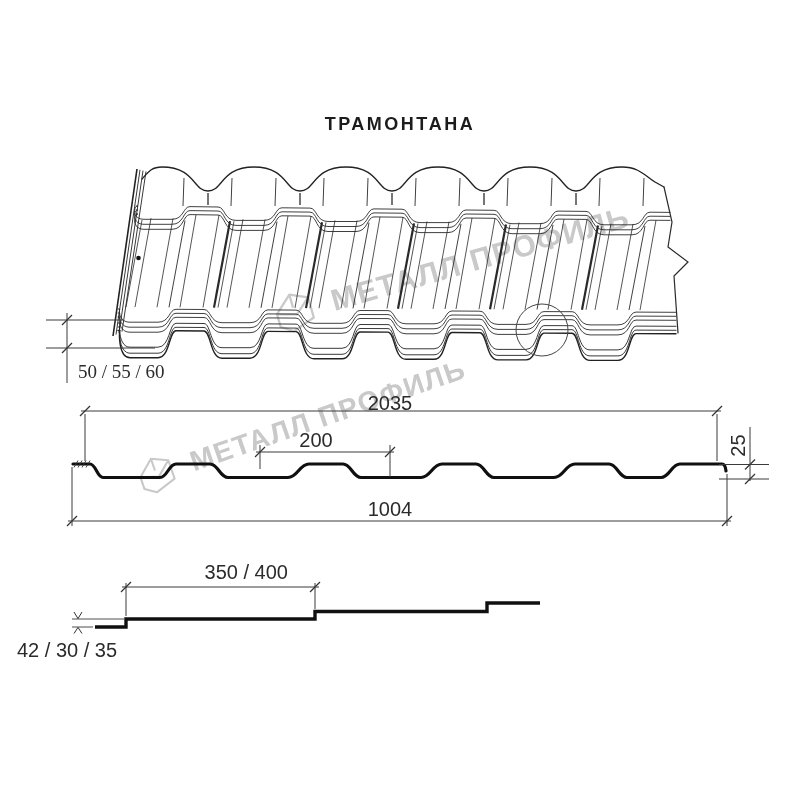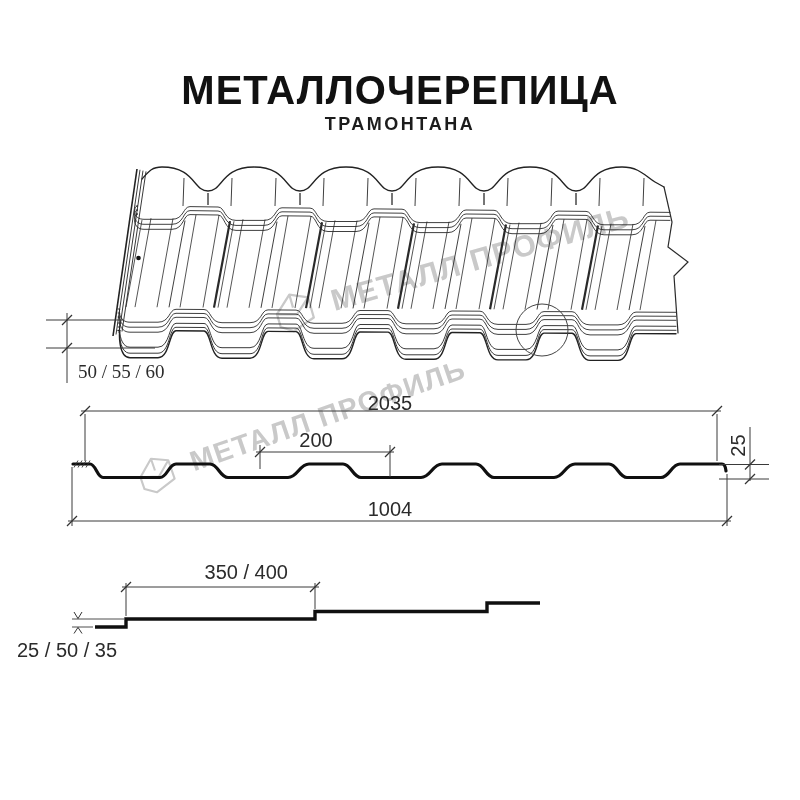--- a/index.html
+++ b/index.html
@@ -150,29 +150,28 @@
       <line x1="315" y1="583" x2="315" y2="609" stroke="#3a3a3a" stroke-width="1"></line>
       <line x1="122" y1="587" x2="319" y2="587" stroke="#3a3a3a" stroke-width="1"></line>
       <line x1="121" y1="592" x2="131" y2="582" stroke="#333" stroke-width="1.2"></line>
       <line x1="310" y1="592" x2="320" y2="582" stroke="#333" stroke-width="1.2"></line>
       <line x1="72" y1="619" x2="124" y2="619" stroke="#3a3a3a" stroke-width="0.9"></line>
       <line x1="72" y1="627" x2="93" y2="627" stroke="#3a3a3a" stroke-width="0.9"></line>
       <path d="M 74 612 L 78 618.6 L 82 612" fill="none" stroke="#333" stroke-width="1" stroke-linejoin="miter" stroke-linecap="butt"></path>
       <path d="M 74 633.5 L 78 627.4 L 82 633.5" fill="none" stroke="#333" stroke-width="1" stroke-linejoin="miter" stroke-linecap="butt"></path>
     </svg>
 
-  <div class="title">МЕТАЛЛОЧЕРЕПИЦА</div>
   <div class="subtitle">ТРАМОНТАНА</div>
 
   <span class="lbl" style="left:78px;top:361px;width:104px;font-size:19px;font-family:Liberation Serif, serif;">50 / 55 / 60</span>
 
   <span class="lbl ctr" style="left:355px;top:392px;width:70px;">2035</span>
 
   <span class="lbl ctr" style="left:287px;top:429px;width:58px;">200</span>
 
   <span class="lbl ctr rot90" style="left:720px;top:434px;width:36px;">25</span>
 
   <span class="lbl ctr" style="left:355px;top:498px;width:70px;">1004</span>
 
   <span class="lbl ctr" style="left:152px;top:561px;width:136px;text-align:right;">350 / 400</span>
 
-  <span class="lbl" style="left:17px;top:639px;">25 / 50 / 35</span>
+  <span class="lbl" style="left:17px;top:639px;">42 / 30 / 35</span>
 </div>
 
 </body></html>

